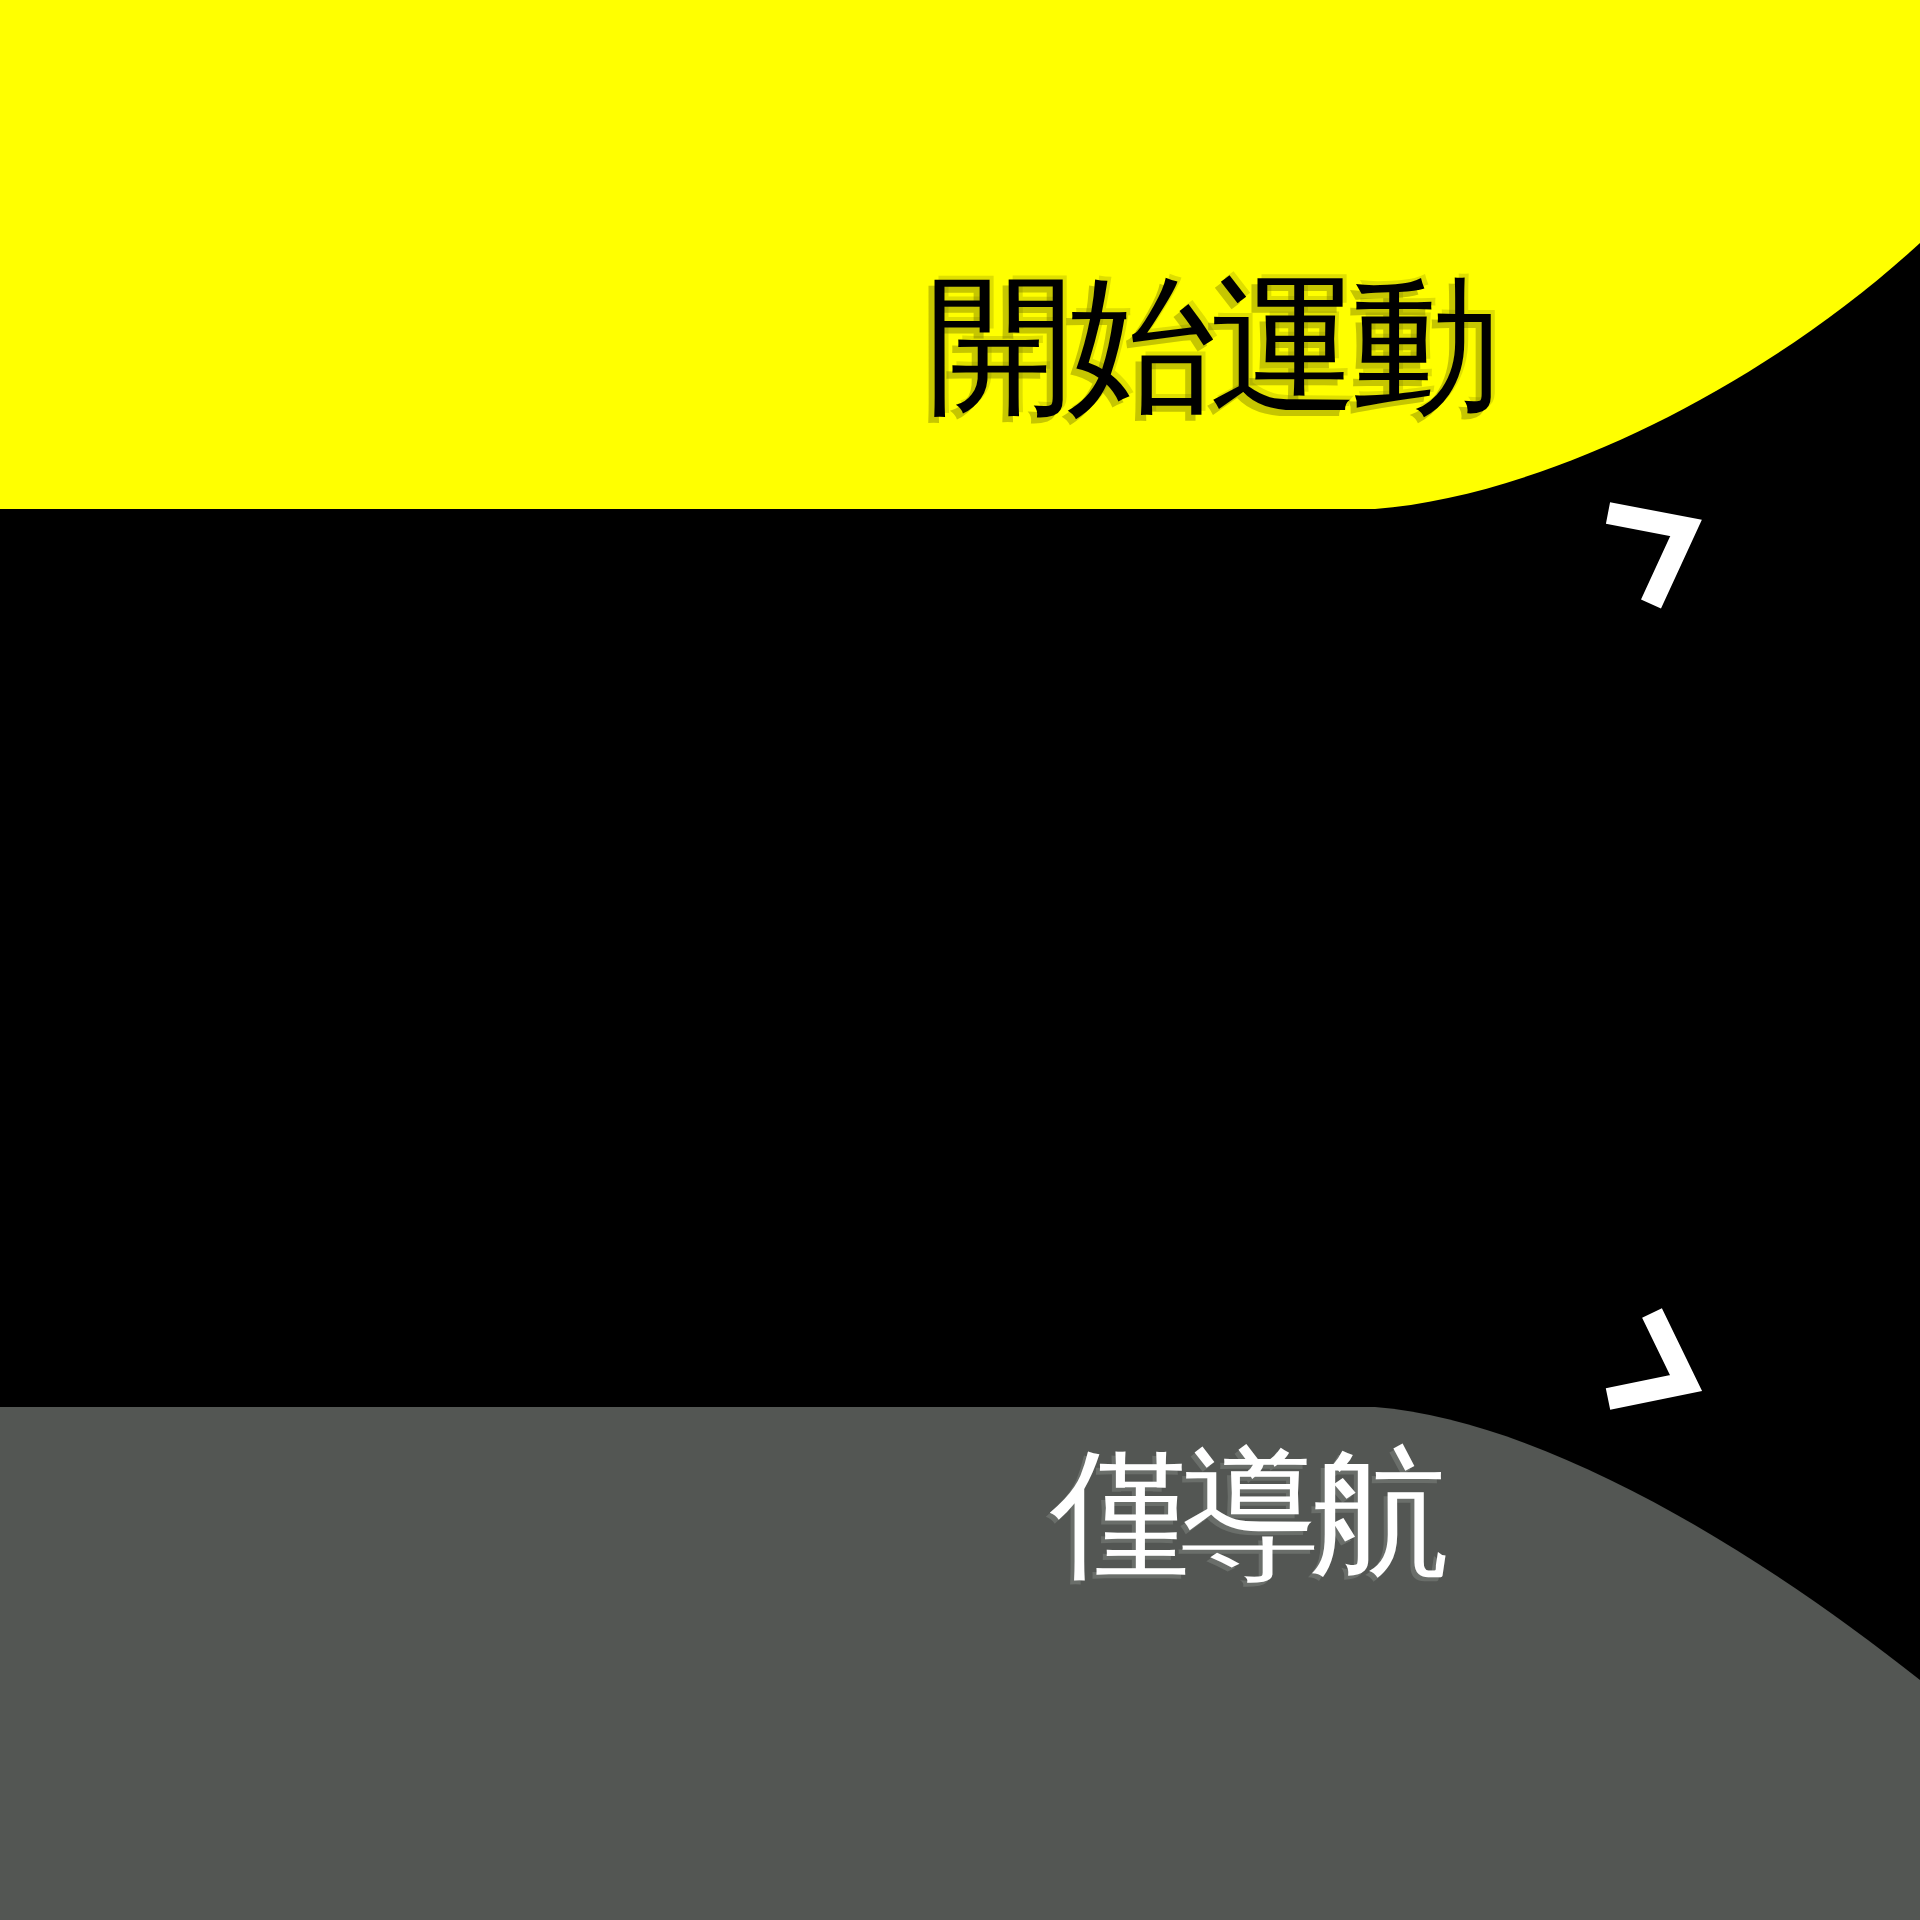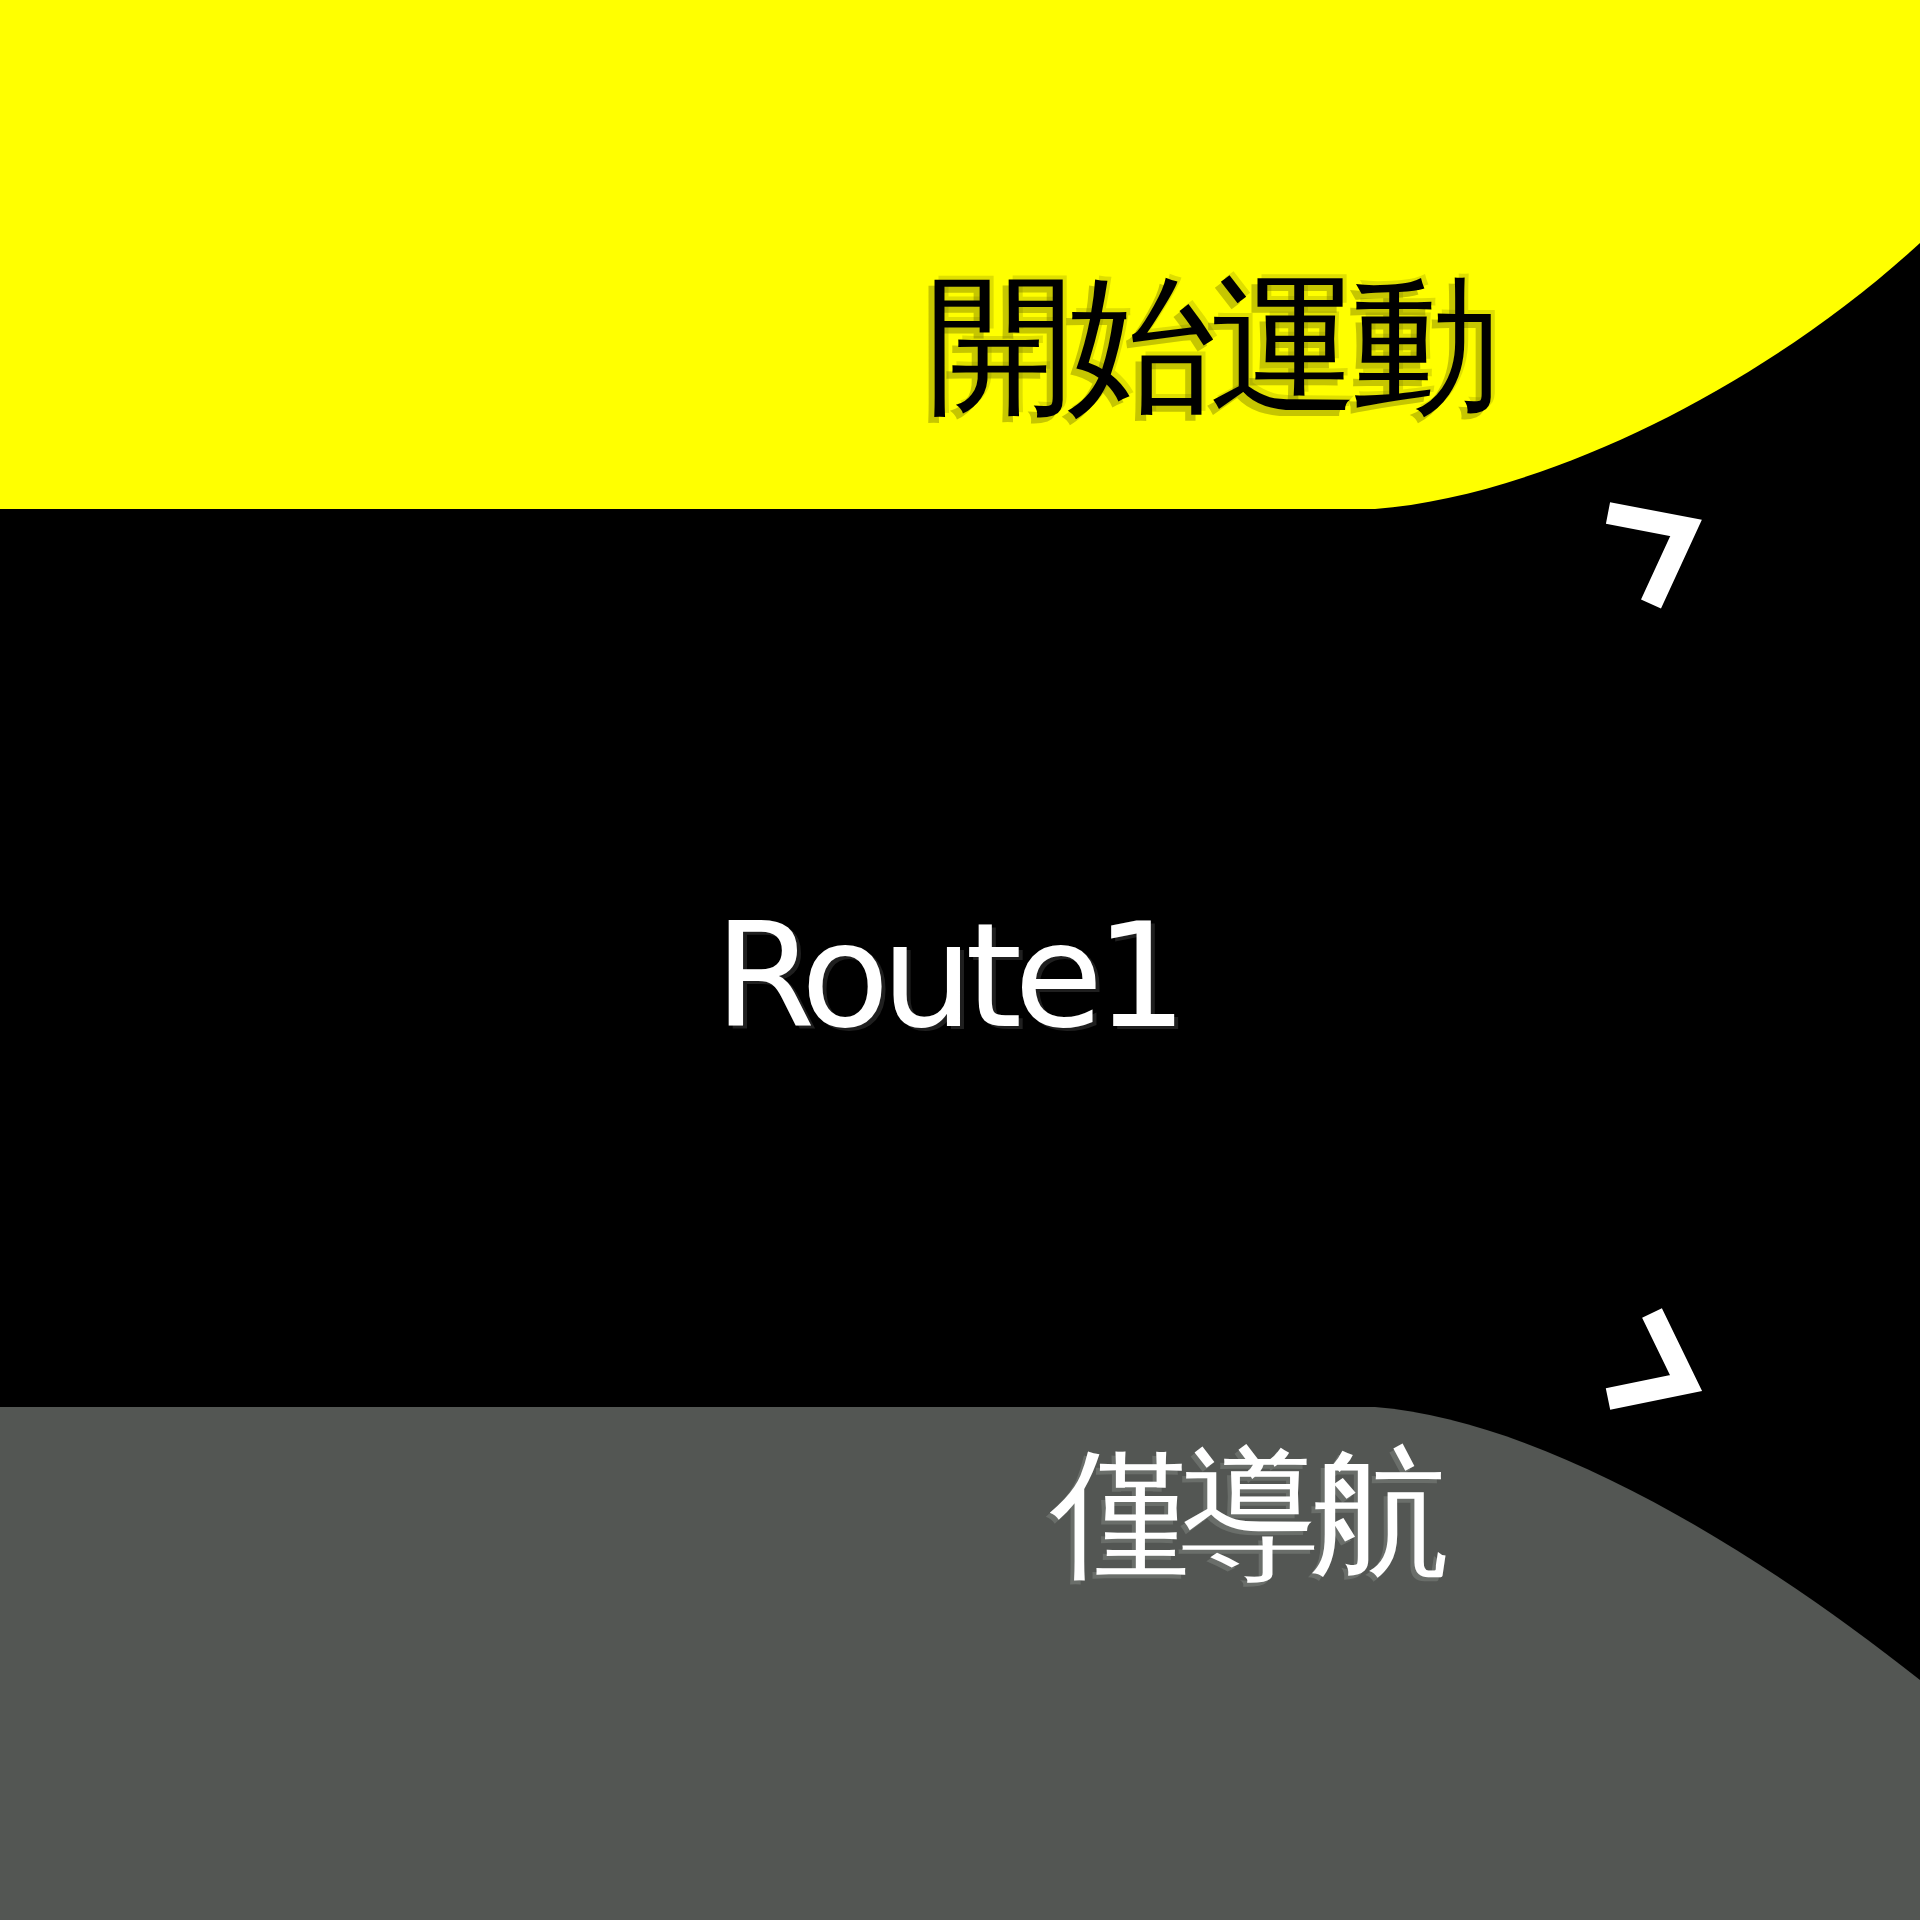--- a/index.html
+++ b/index.html
@@ -68,17 +68,16 @@
 
     <path d="M0,1407 H1375 C1540,1420 1750,1545 1920,1680 L1920,1920 H0 Z" fill="#535653"></path>
 
     <polyline points="1608,513 1686,528 1651,604" fill="none" stroke-width="22" stroke-linecap="butt" stroke-linejoin="miter" stroke="#ffffff"></polyline>
 
     <polyline points="1652,1313 1686,1383 1608,1399" fill="none" stroke-width="22" stroke-linecap="butt" stroke-linejoin="miter" stroke="#ffffff"></polyline>
   </svg>
 
   <div class="label start-label">開始運動</div>
 
-  <div class="label route-label">Route1</div>
 
   <div class="label nav-label">僅導航</div>
 
 </div>
 
 </body></html>

